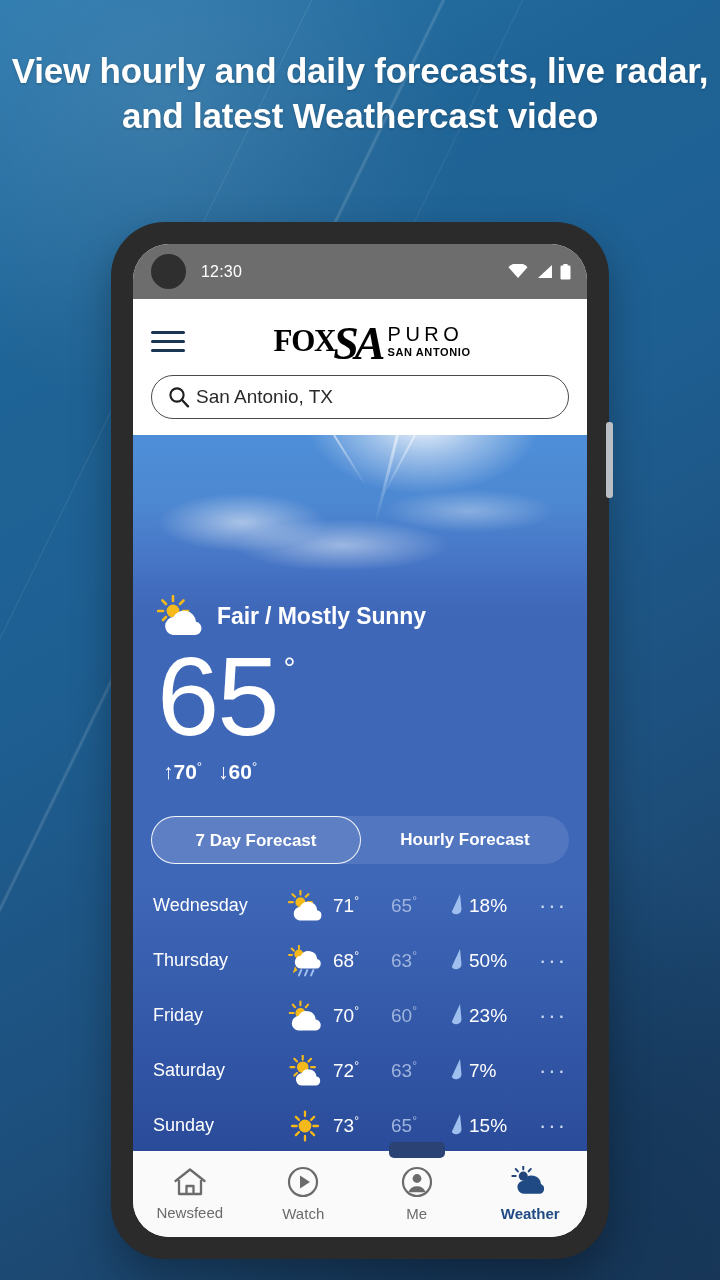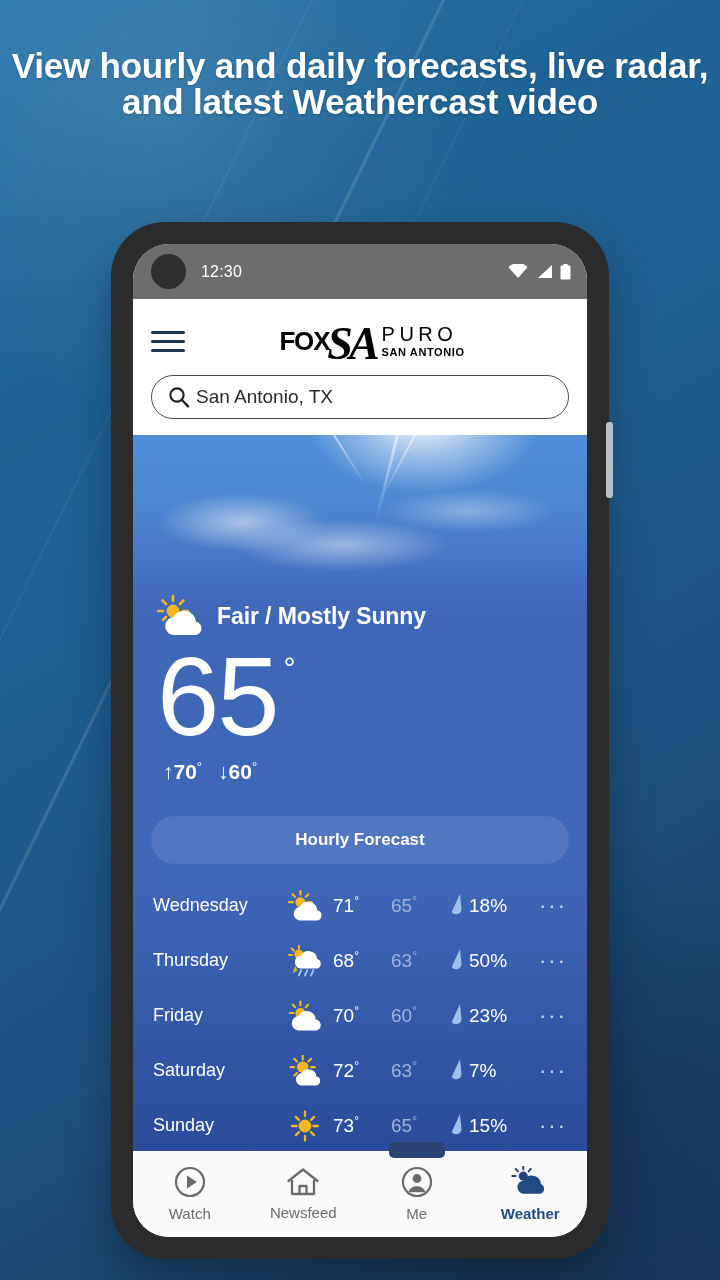--- a/index.html
+++ b/index.html
@@ -41,21 +41,21 @@
   }
 
   
   .headline {
     position: absolute;
     left: 0; top: 48px;
     width: 720px;
     text-align: center;
     color: #ffffff;
     font-size: 35px;
-    line-height: 36px;
+    line-height: 45px;
     font-weight: 700;
     letter-spacing: -0.2px;
     text-shadow: 0 1px 3px rgba(0,0,0,0.22);
   }
 
   
   #phone {
     position: absolute;
     left: 111px;
     top: 222px;
@@ -140,22 +140,22 @@
   }
   .logo {
     flex: 1;
     display: flex;
     align-items: center;
     justify-content: center;
     gap: 1px;
     margin-left: -10px;
   }
   .logo-fox {
-    font-family: Liberation Sans, sans-serif;
-    font-size: 26px;
+    font-family: Liberation Serif, serif;
+    font-size: 31px;
     font-weight: 700;
     color: #000;
     letter-spacing: -1.2px;
   }
   .logo-sa {
     font-family: "Liberation Serif", serif;
     font-size: 46px;
     font-style: italic;
     font-weight: 700;
     color: #000;
@@ -493,20 +493,21 @@
               <div class="hilo">
                 <span><span>↑</span><span>70</span><sup>°</sup></span>
                 <span><span>↓</span><span>60</span><sup>°</sup></span>
               </div>
             </div>
 
           </div>
         </div>
 
         <div class="tabs">
+          <div class="tab active">7 Day Forecast</div>
           <div class="tab">Hourly Forecast</div>
         </div>
 
         <div class="forecast">
 
           <div class="frow">
             <div class="f-day">Wednesday</div>
             <div class="f-icon">
               <svg width="36" height="32" viewBox="0 0 46 42">
                 <g stroke="#f6b91b" stroke-width="2.8" stroke-linecap="round">
@@ -641,34 +642,34 @@
             <div class="f-more">···</div>
           </div>
 
         </div>
       </div>
 
       <div class="bottomnav">
         <div class="nav-indicator"></div>
 
         <div class="navitem">
-          <svg width="32" height="32" viewBox="0 0 32 32">
-            <circle cx="16" cy="16" r="14" fill="none" stroke="#6b6b6b" stroke-width="2.2"></circle>
-            <path d="M13 9.5 L23 16 L13 22.5 Z" fill="#6b6b6b"></path>
-          </svg>
-          <div class="navlabel">Watch</div>
-        </div>
-
-        <div class="navitem">
           <svg width="34" height="30" viewBox="0 0 34 30">
             <path d="M2.5 14 L17 2.5 L31.5 14" fill="none" stroke="#6b6b6b" stroke-width="2.3" stroke-linecap="round" stroke-linejoin="round"></path>
             <path d="M6 13 L6 27 L28 27 L28 13" fill="none" stroke="#6b6b6b" stroke-width="2.3" stroke-linejoin="round"></path>
             <path d="M13.5 27 L13.5 19 L20.5 19 L20.5 27" fill="none" stroke="#6b6b6b" stroke-width="2.3" stroke-linejoin="round"></path>
           </svg>
           <div class="navlabel">Newsfeed</div>
+        </div>
+
+        <div class="navitem">
+          <svg width="32" height="32" viewBox="0 0 32 32">
+            <circle cx="16" cy="16" r="14" fill="none" stroke="#6b6b6b" stroke-width="2.2"></circle>
+            <path d="M13 9.5 L23 16 L13 22.5 Z" fill="#6b6b6b"></path>
+          </svg>
+          <div class="navlabel">Watch</div>
         </div>
 
         <div class="navitem">
           <svg width="32" height="32" viewBox="0 0 32 32">
             <circle cx="16" cy="16" r="14" fill="none" stroke="#6b6b6b" stroke-width="2.2"></circle>
             <circle cx="16" cy="12.5" r="4.4" fill="#6b6b6b"></circle>
             <path d="M7.4 26.2 a9.2 9.2 0 0 1 17.2 0" fill="#6b6b6b"></path>
           </svg>
           <div class="navlabel">Me</div>
         </div>

